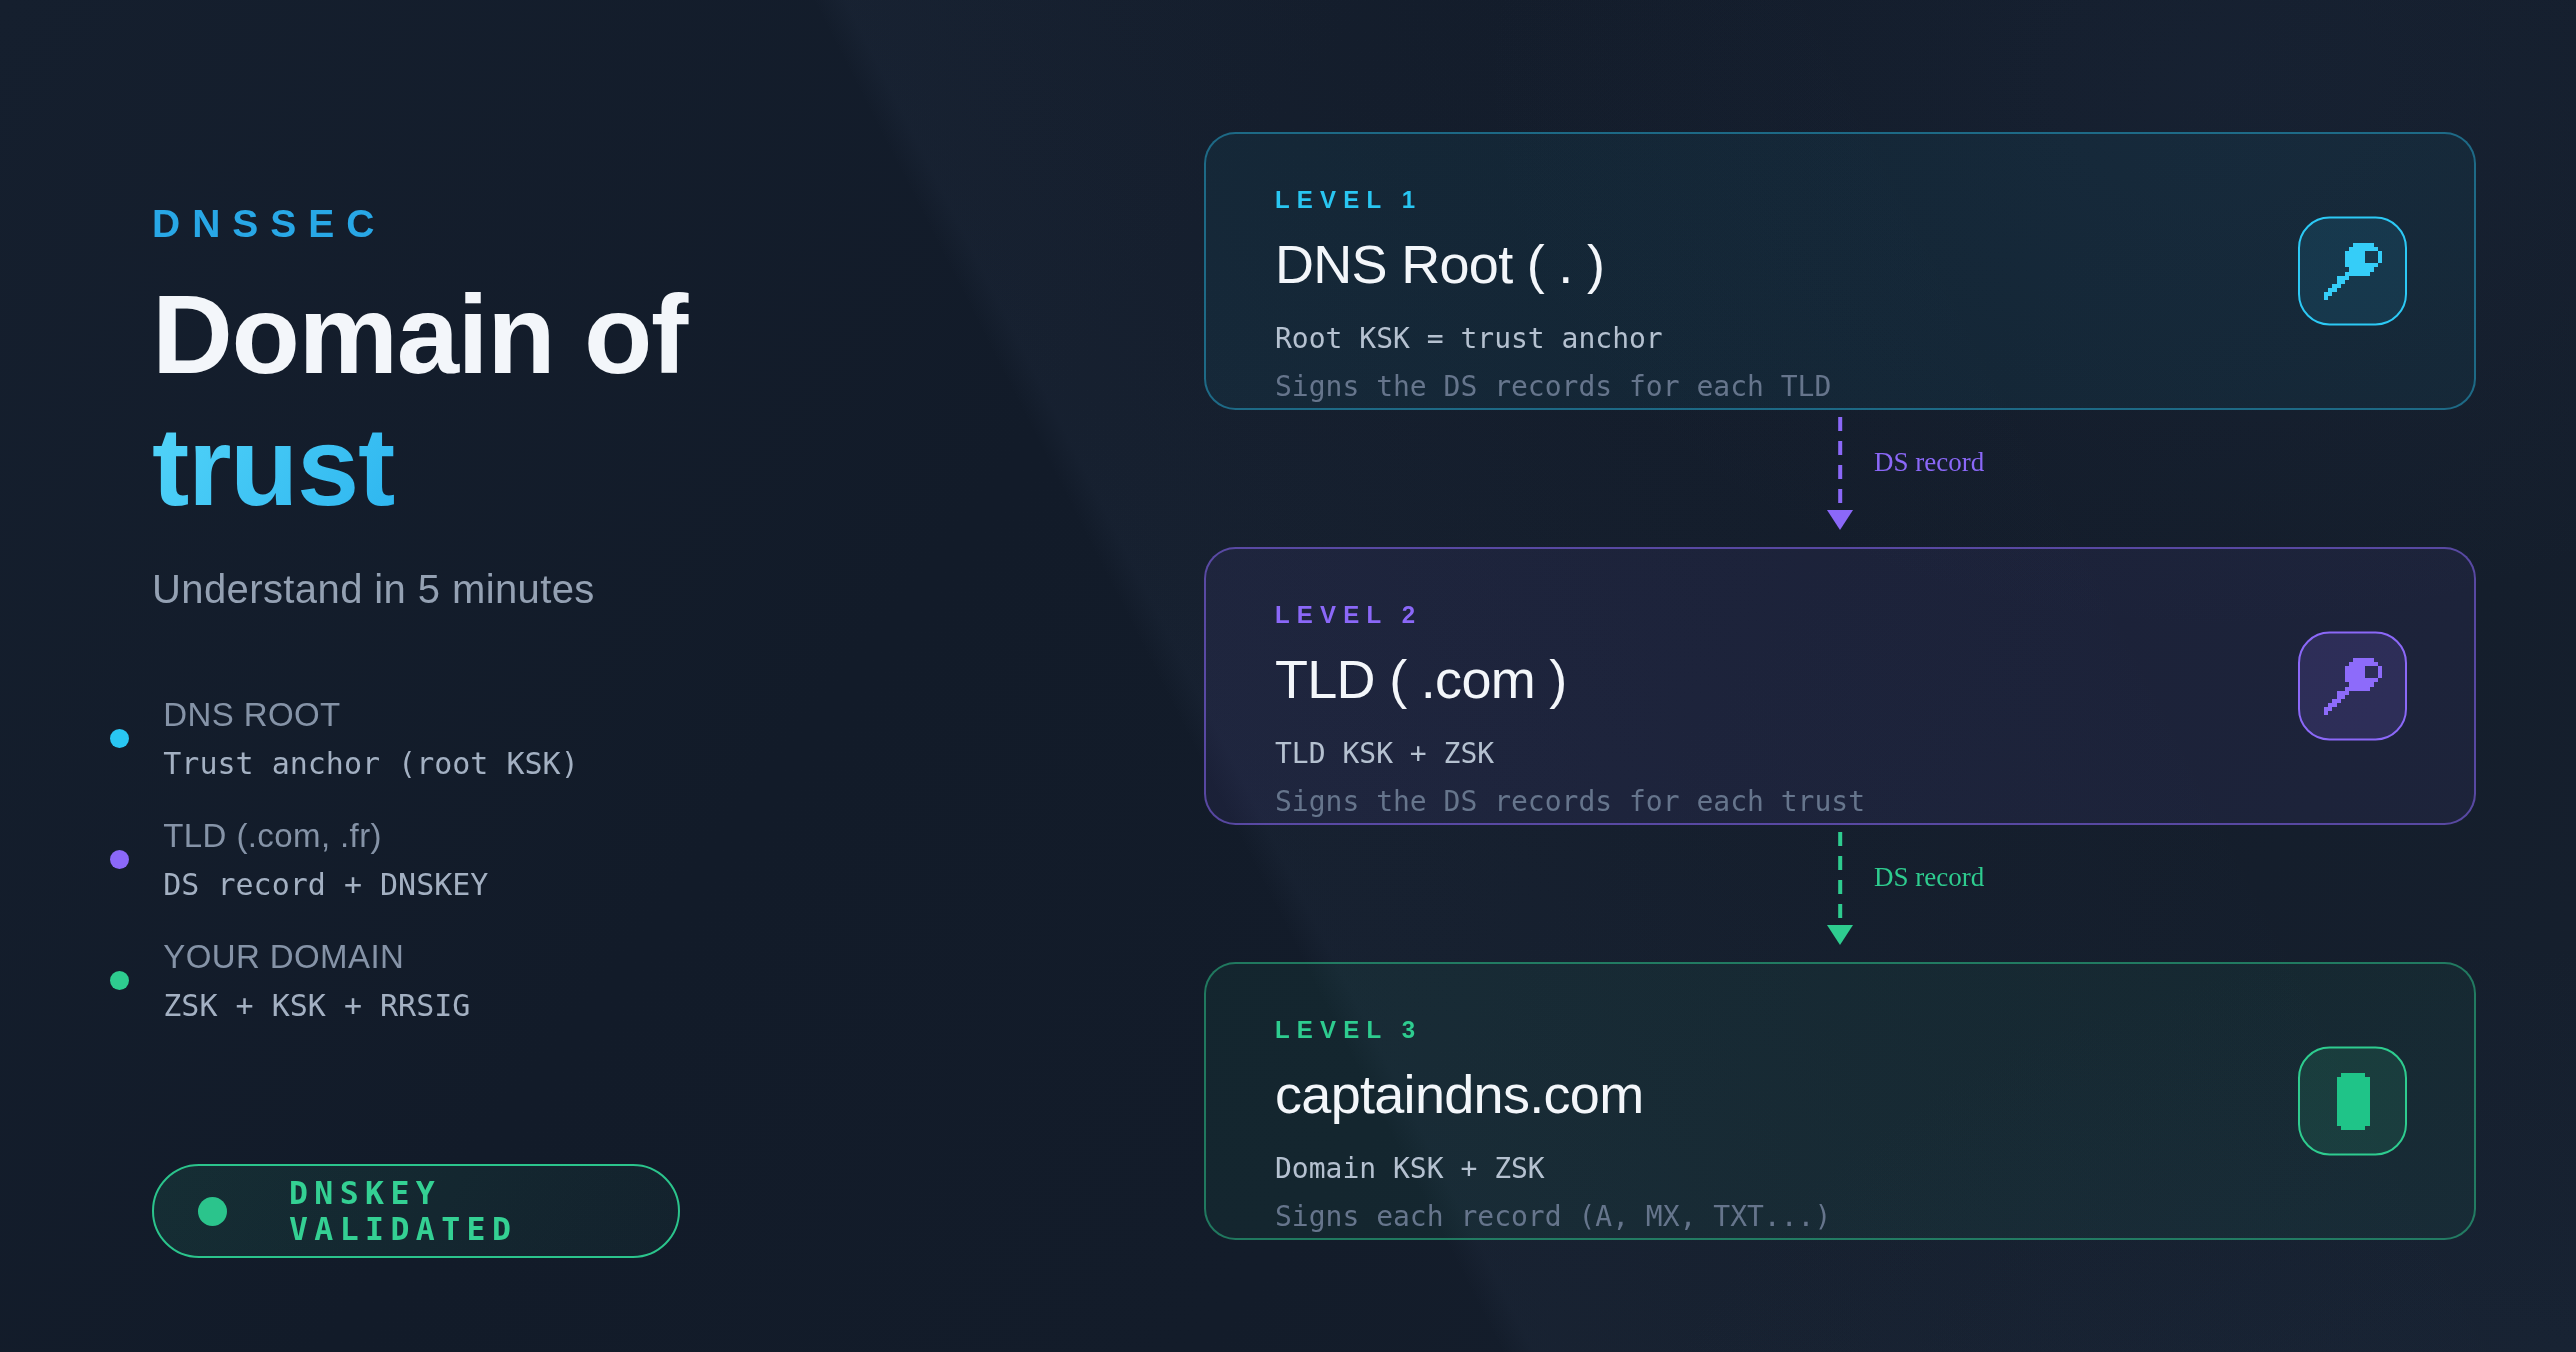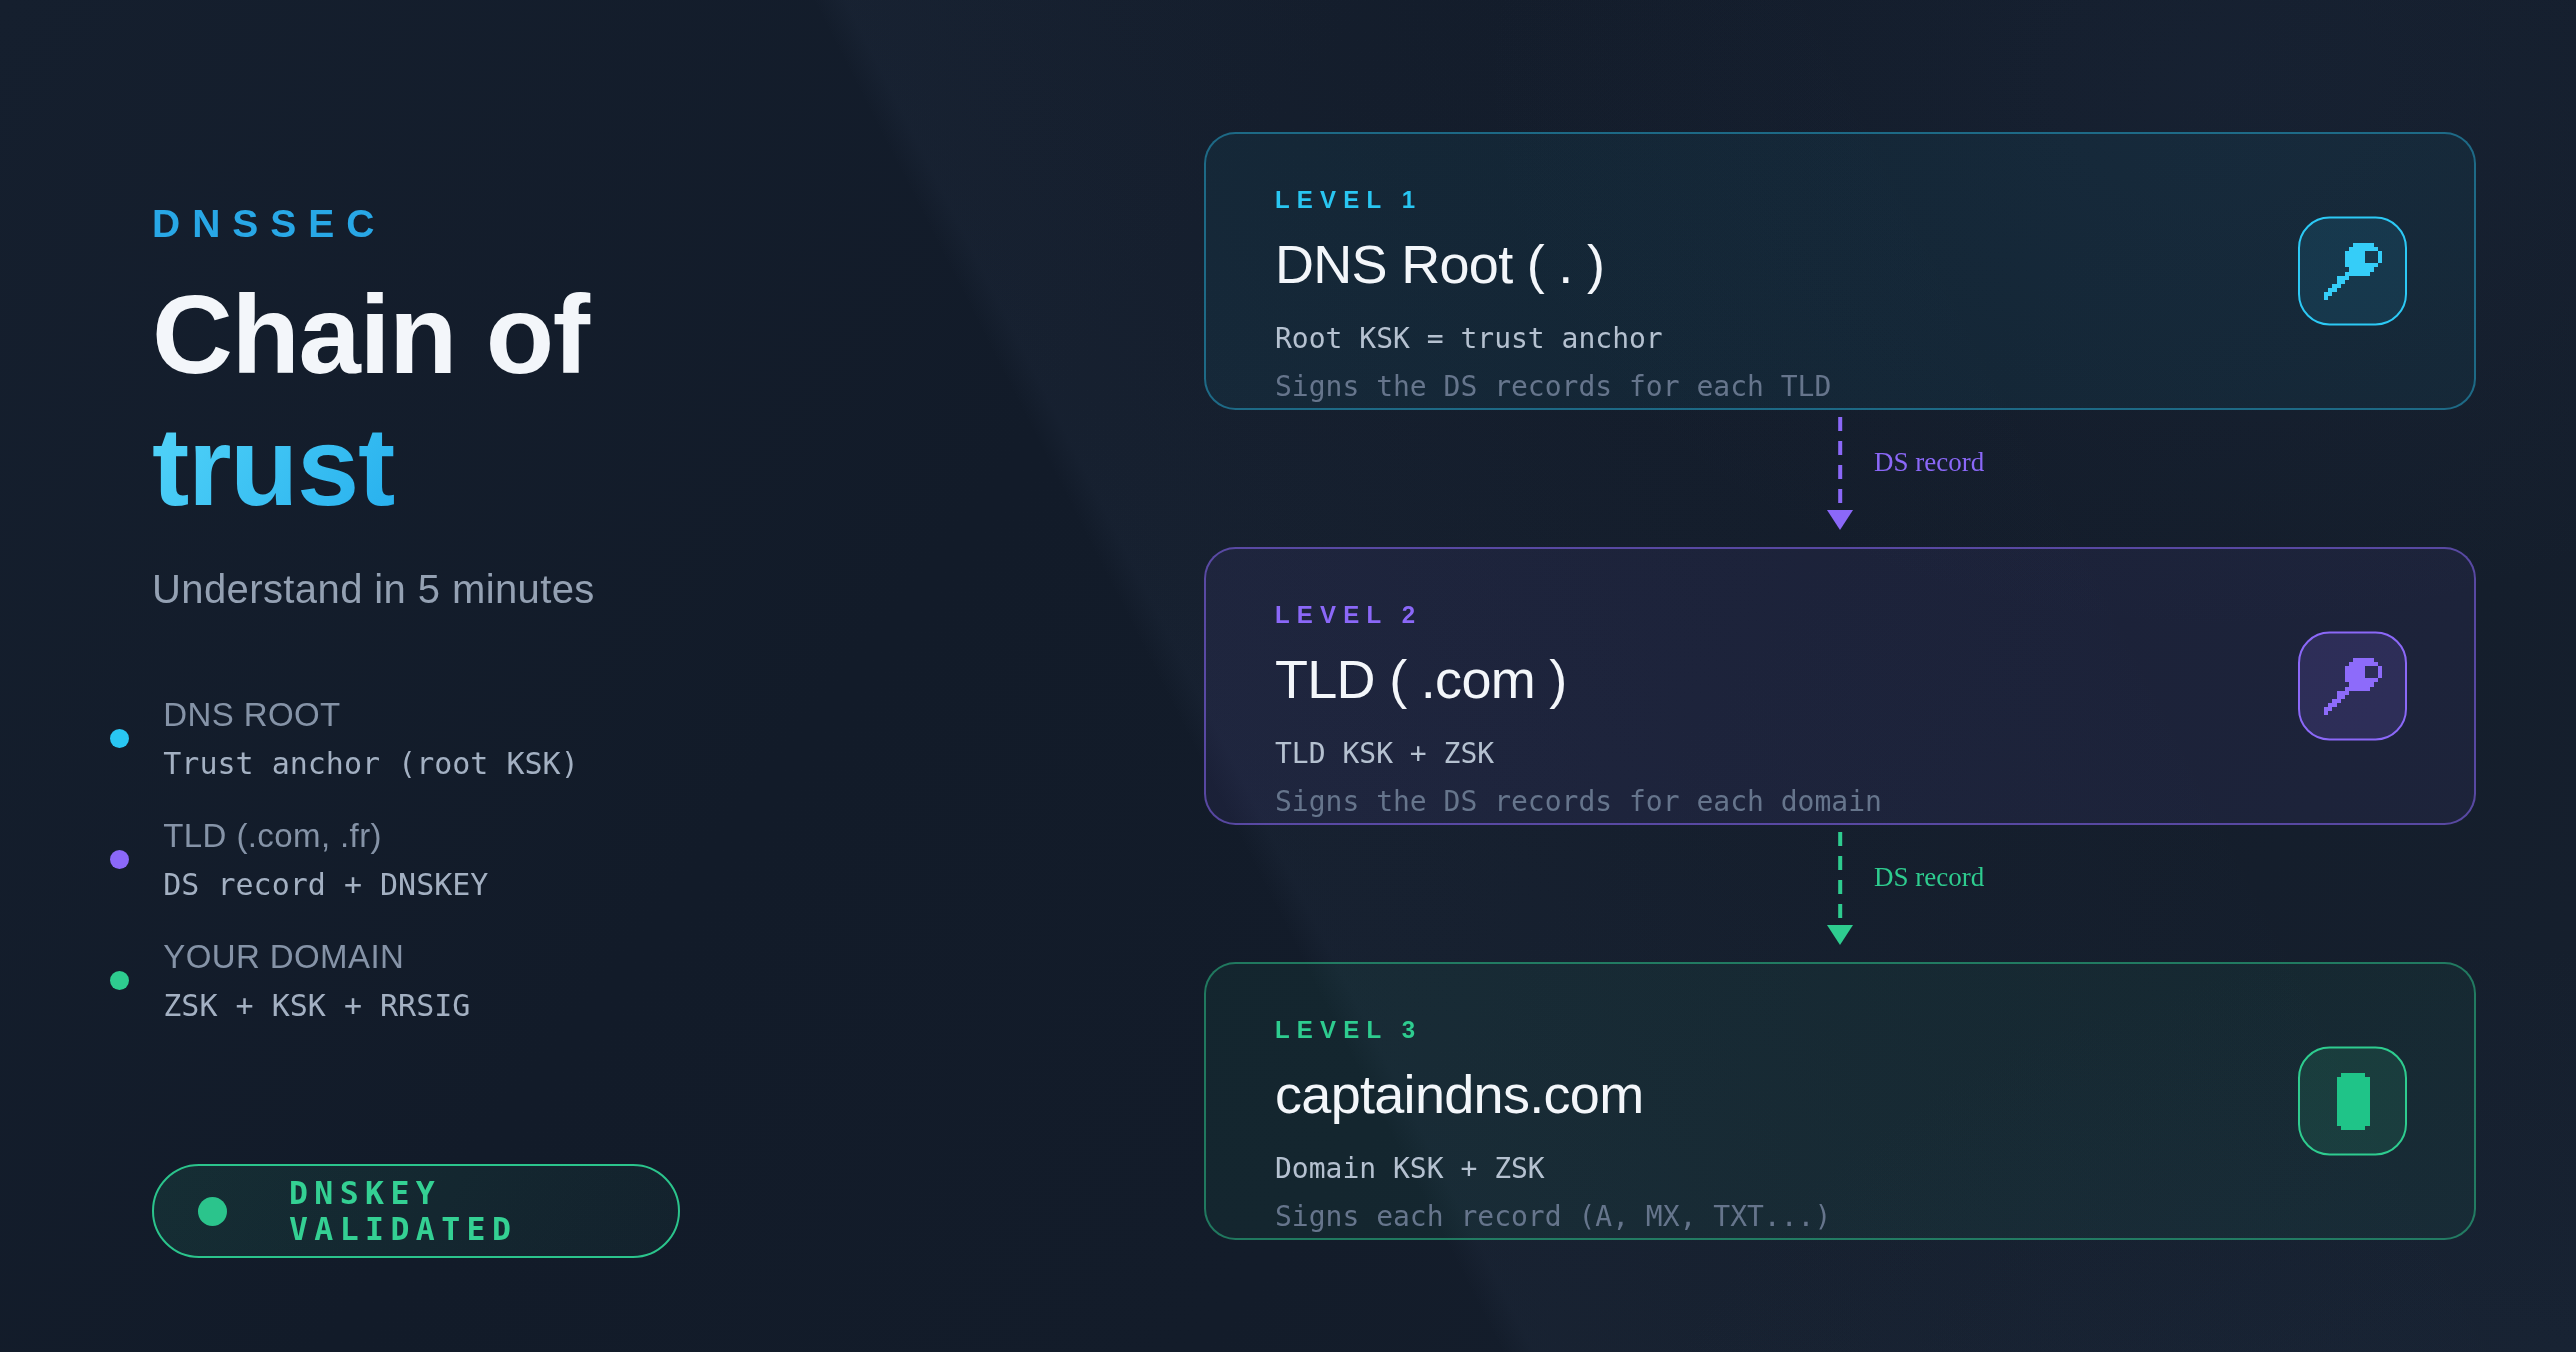--- a/index.html
+++ b/index.html
@@ -95,21 +95,21 @@
 </style>
 </head>
 <body>
 
 <div class="stage">
   <div class="sheen"></div>
 
   <aside class="left">
     <div class="kicker">DNSSEC</div>
     <h1 class="headline">
-        <span class="plain">Chain of</span>
+        <span class="plain">Domain of</span>
         <span class="grad">trust</span>
       </h1>
     <p class="subtitle">Understand in 5 minutes</p>
 
     <ul class="legend">
       <li>
         <span class="dot cyan"></span>
         <span class="txt">
           <span class="lbl">DNS ROOT</span>
           <span class="val">Trust anchor (root KSK)</span>
@@ -163,21 +163,21 @@
     <div class="connector purple">
       <div class="line"></div>
       <div class="head"></div>
       <div class="clabel">DS record</div>
     </div>
 
     <section class="card purple">
       <p class="lvl">LEVEL 2</p>
       <h2 class="ttl">TLD ( .com )</h2>
       <p class="l1">TLD KSK + ZSK</p>
-      <p class="l2">Signs the DS records for each domain</p>
+      <p class="l2">Signs the DS records for each trust</p>
       <div class="tile">
         <svg viewBox="0 0 16 16" shape-rendering="crispEdges" aria-hidden="true">
           <g fill="currentColor">
             <path fill-rule="evenodd" d="M8 1h5v1h1v1h1v3h-1v1h-1v1h-1v1H8V8H7V7H6V3h1V2h1V1zm3 2v3h3V3h-3z"></path>
             <rect x="6" y="8" width="2" height="1"></rect>
             <rect x="4" y="9" width="3" height="1"></rect>
             <rect x="4" y="10" width="2" height="1"></rect>
             <rect x="3" y="11" width="2" height="1"></rect>
             <rect x="2" y="12" width="2" height="1"></rect>
             <rect x="1" y="13" width="2" height="1"></rect>

